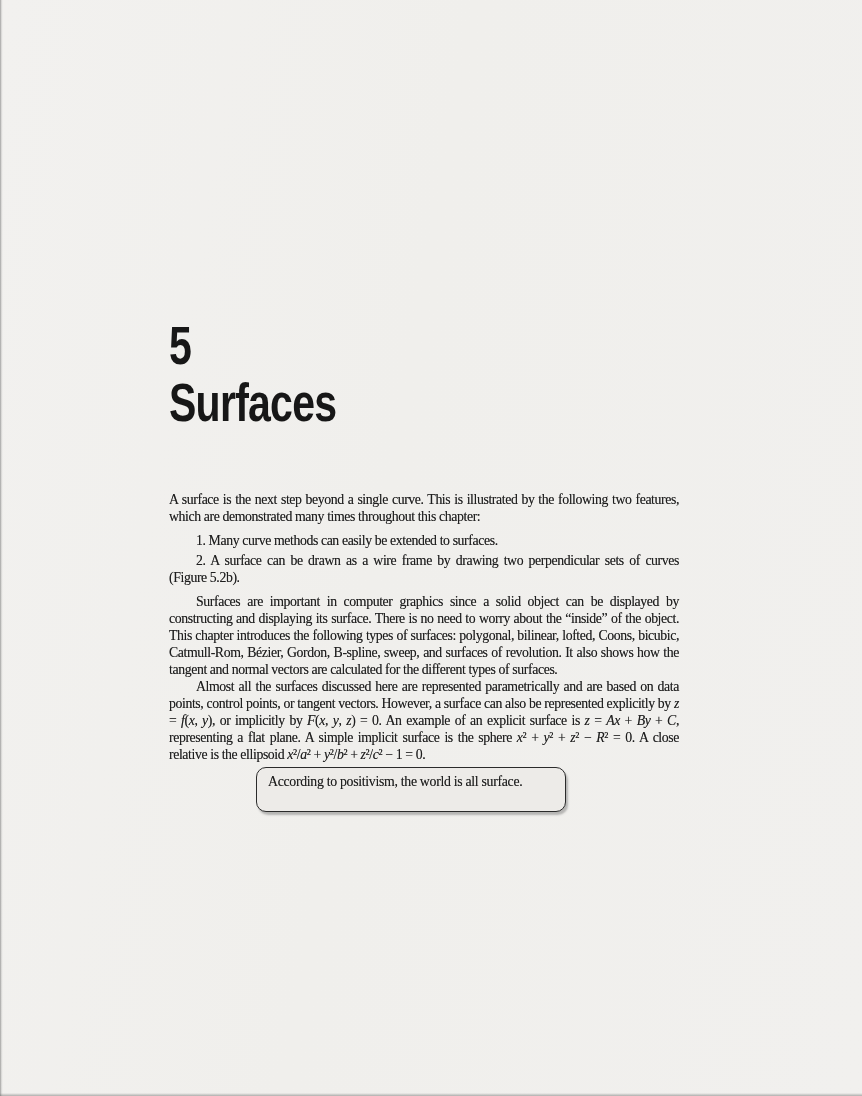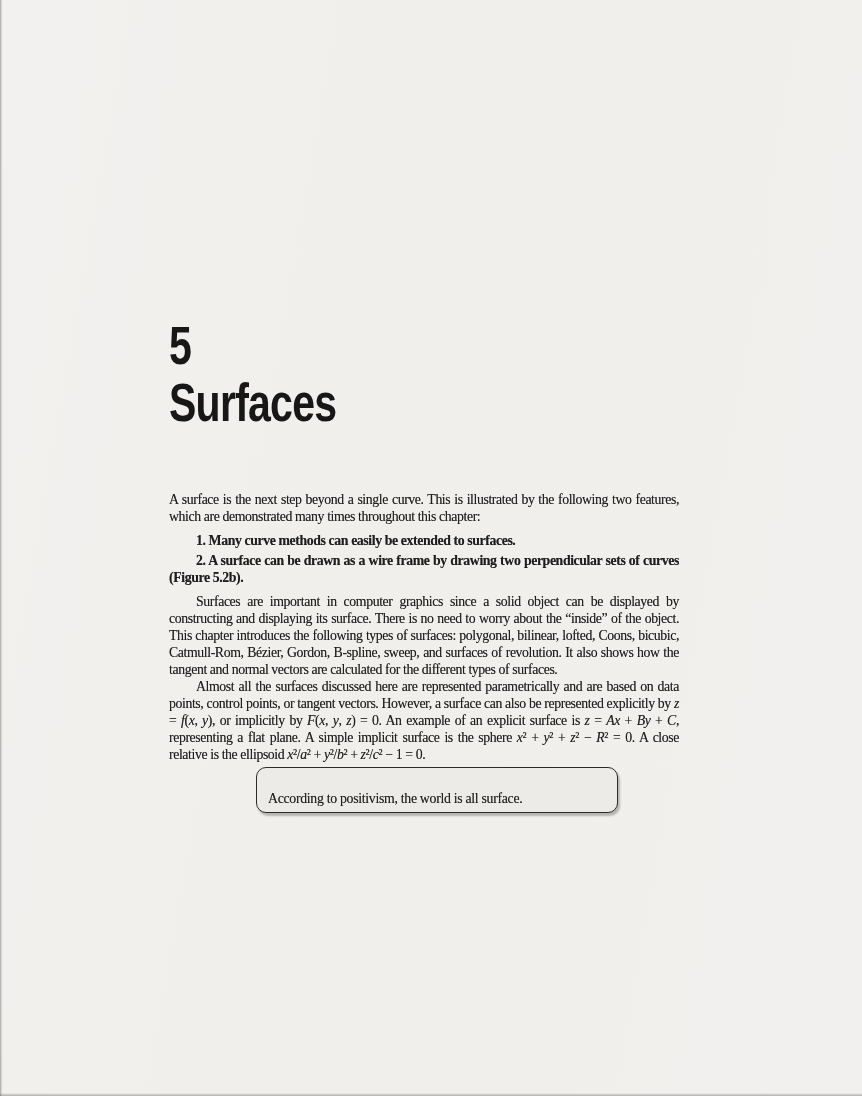--- a/index.html
+++ b/index.html
@@ -51,29 +51,29 @@
     margin: 0;
     font-size: 13.8px;
     line-height: 17px;
     letter-spacing: -0.4px;
     text-align: justify;
     color: #1e1e1e;
     text-shadow: 0 0 0.4px rgba(45,45,45,0.55);
   }
   .body-p i { font-style: italic; }
   .indent { text-indent: 27px; }
-  .list-item { text-indent: 27px; font-weight: bold; }
+  .list-item { text-indent: 27px; }
   .mt7 { margin-top: 7px; }
   .mt3 { margin-top: 3px; }
   .quote-box {
     box-sizing: border-box;
     margin: 4px 0 0 87px;
-    width: 362px;
+    width: 310px;
     min-height: 45px;
-    padding: 22px 10px 5px 11px;
+    padding: 5px 10px 5px 11px;
     border: 1px solid #2b2b2b;
     border-radius: 10px;
     background: #edebe8;
     box-shadow: 2px 3px 2px rgba(110,110,110,0.45);
   }
   .quote-line {
     font-size: 13.8px;
     line-height: 17px;
     letter-spacing: -0.3px;
     color: #1e1e1e;

